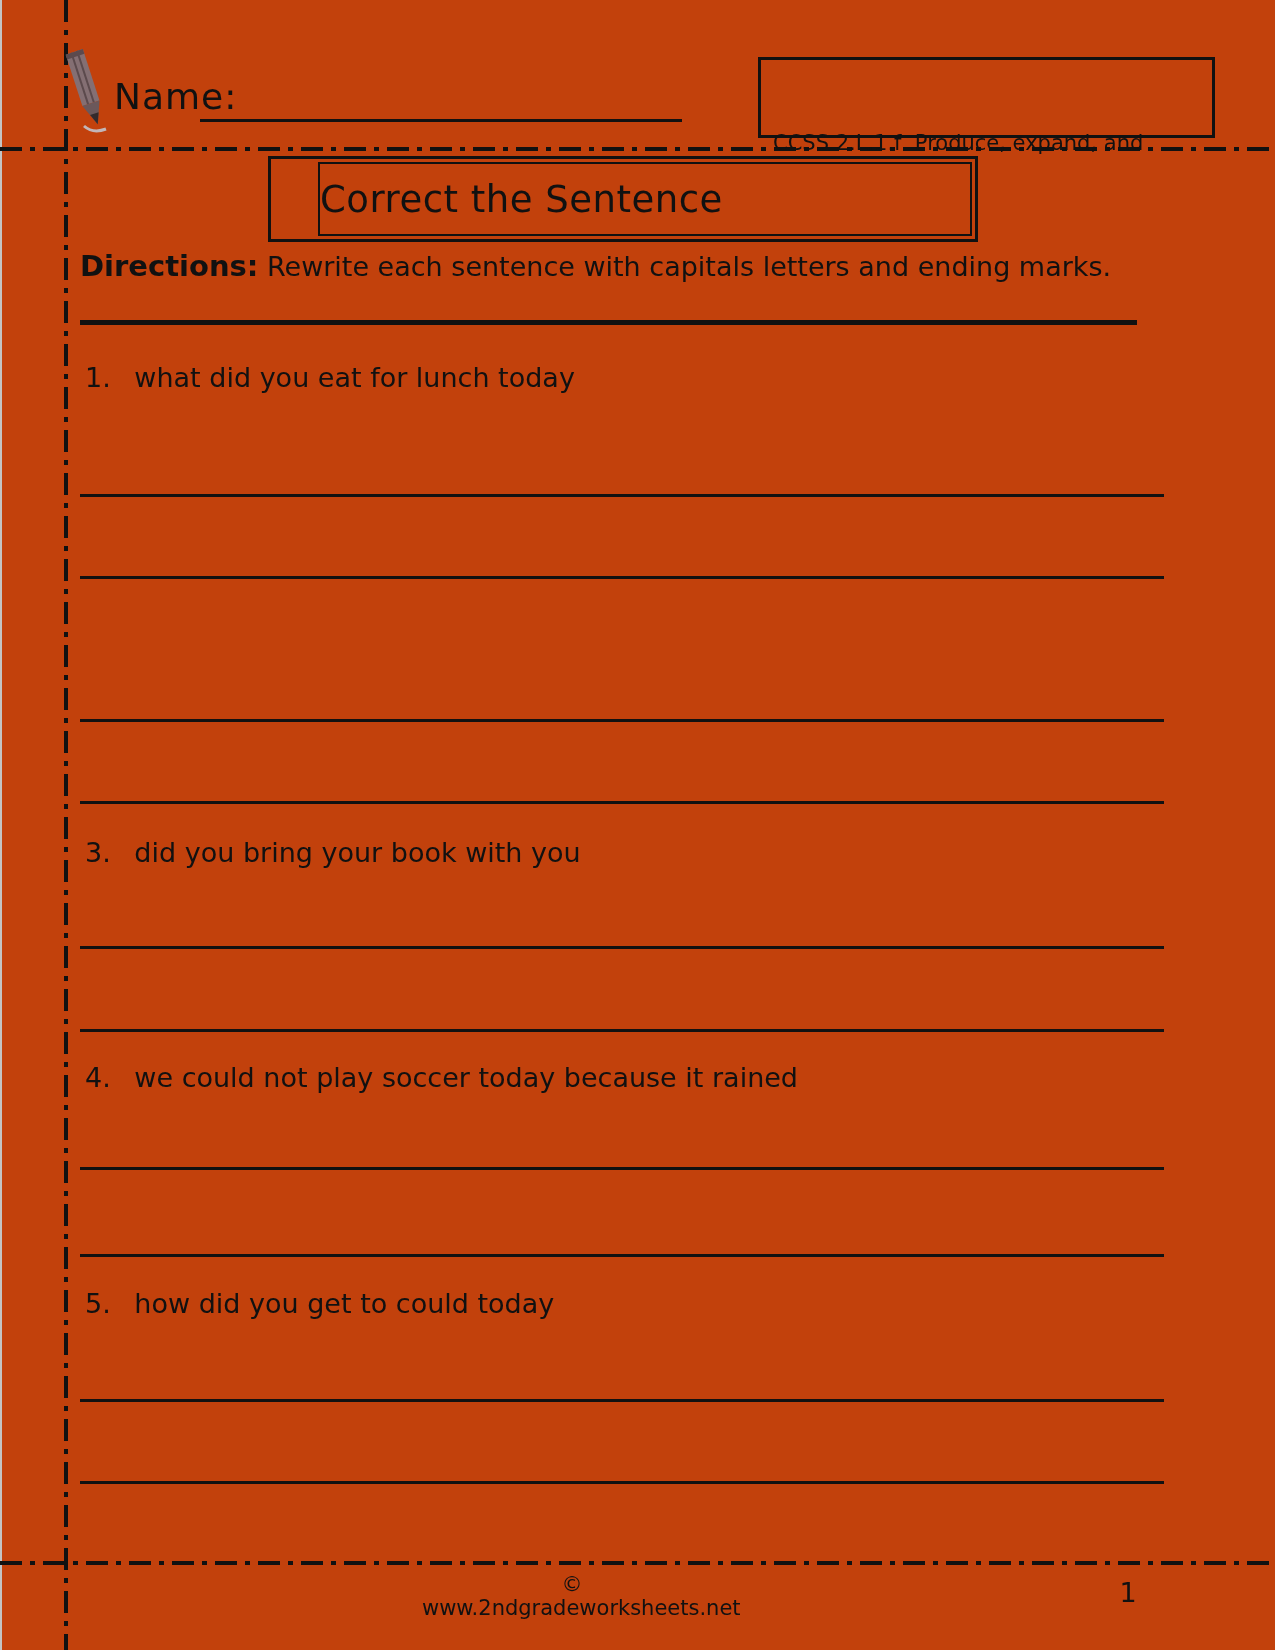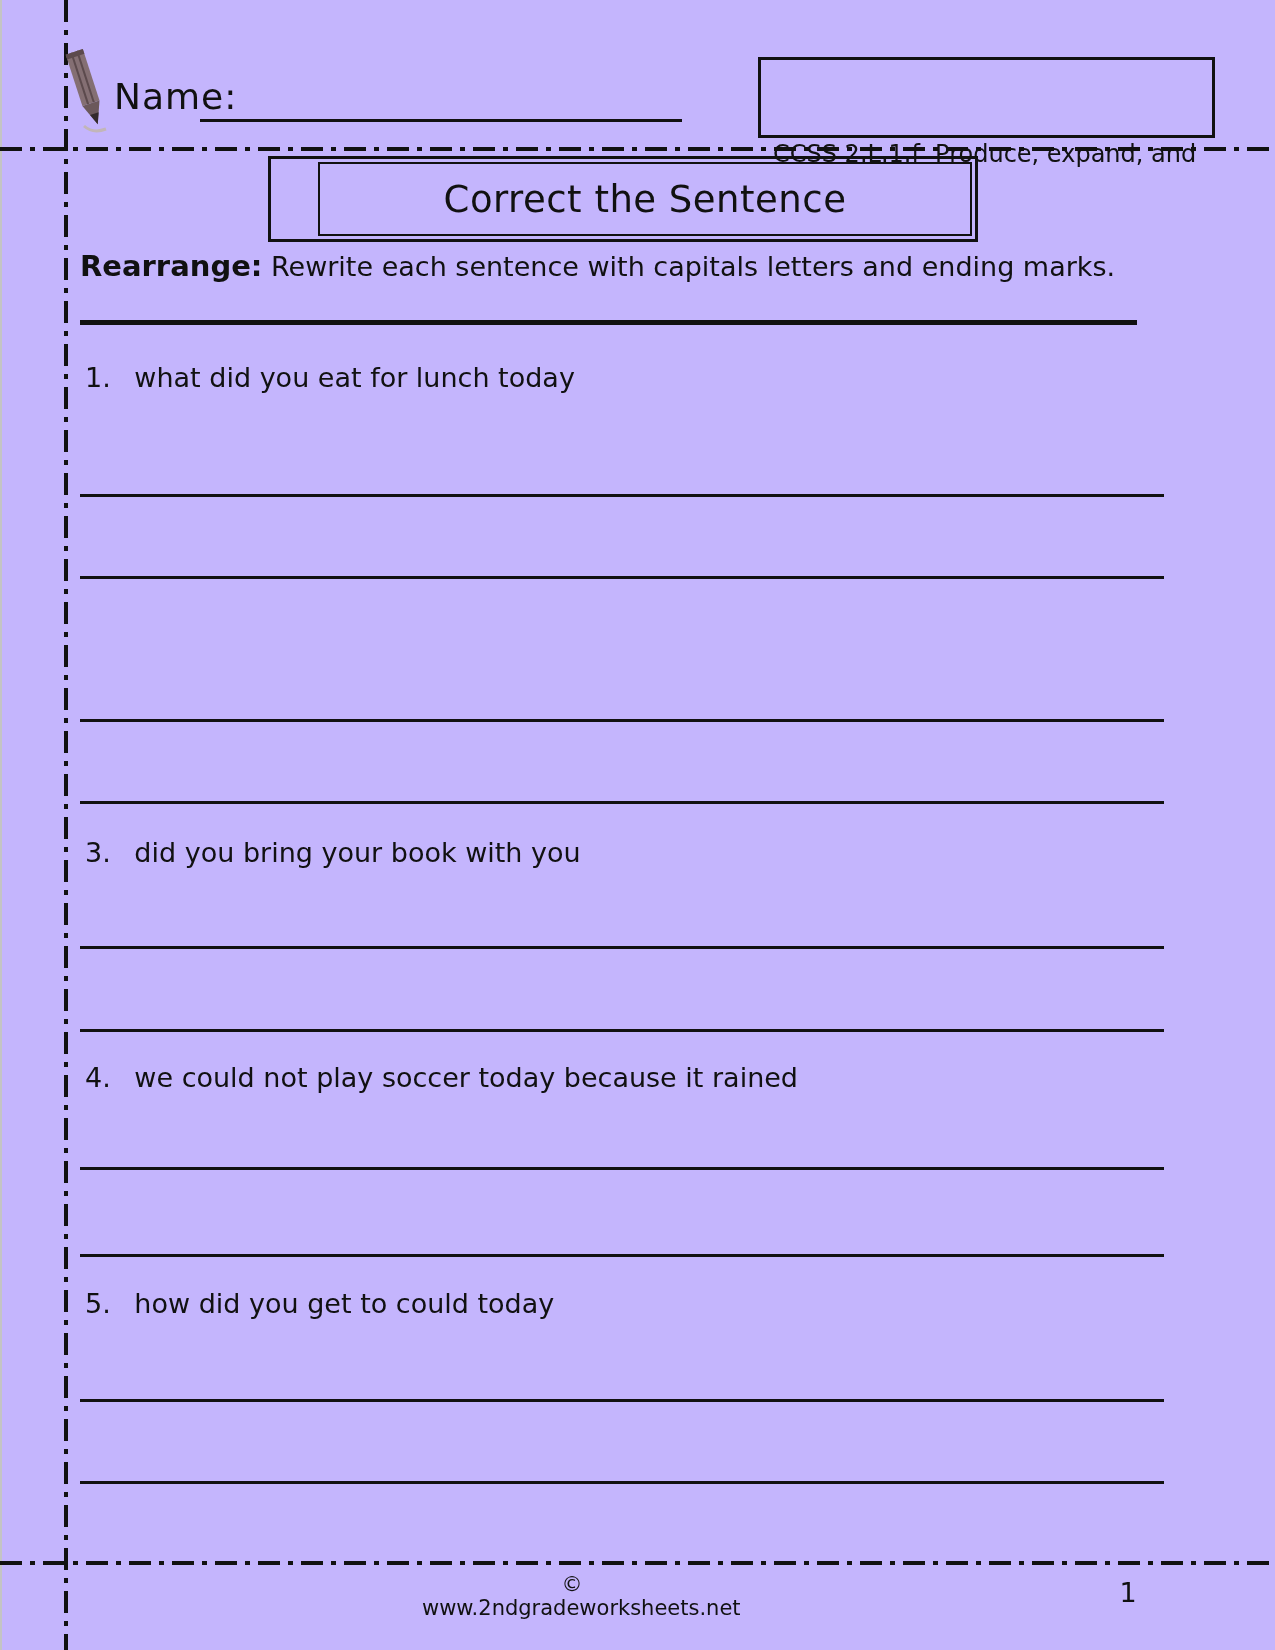--- a/index.html
+++ b/index.html
@@ -6,21 +6,21 @@
     margin: 0;
     padding: 0;
     background: #ffffff;
     font-family: "DejaVu Sans", sans-serif;
     color: #111111;
   }
   .page {
     position: relative;
     width: 1275px;
     height: 1650px;
-    background: #c4b5fd;
+    background: #c2410c;
     overflow: hidden;
   }
   .scan-edge {
     position: absolute;
     left: 0; top: 0;
     width: 2px; height: 100%;
     background: #c4c4c4;
   }
   
   .dashdot-h {
@@ -58,38 +58,38 @@
     left: 60px; top: 48px;
     width: 52px; height: 88px;
   }
   .ccss-box {
     position: absolute;
     left: 758px; top: 57px;
     width: 457px; height: 81px;
     border: 3px solid #111;
     box-sizing: border-box;
     padding: 7px 14px 0 12px;
-    font-size: 24px;
+    font-size: 21px;
     line-height: 1.45;
     white-space: pre-wrap;
   }
   .title-box-outer {
     position: absolute;
     left: 268px; top: 156px;
     width: 710px; height: 86px;
     border: 3px solid #111;
     box-sizing: border-box;
   }
   .title-box-inner {
     position: absolute;
     left: 3px; top: 3px; right: 3px; bottom: 3px;
     border: 2px solid #111;
     display: flex;
     align-items: center;
-    justify-content: center;
+    justify-content: flex-start;
     margin-left: 44px;
   }
   .title-text {
     font-size: 37px;
     letter-spacing: 0.5px;
   }
   .directions-row {
     position: absolute;
     left: 80px; top: 249px;
     width: 1100px;
@@ -164,21 +164,21 @@
   <div class="ccss-box">
     <div>CCSS 2.L.1.f  Produce, expand, and</div>
   </div>
 
   <div class="title-box-outer">
     <div class="title-box-inner">
       <span class="title-text">Correct the Sentence</span>
     </div>
   </div>
 
-  <div class="directions-row"><span class="directions-label">Rearrange:</span><span> Rewrite each sentence with capitals letters and ending marks.</span></div>
+  <div class="directions-row"><span class="directions-label">Directions:</span><span> Rewrite each sentence with capitals letters and ending marks.</span></div>
 
   <div class="thick-rule"></div>
 
   <div class="item" style="top:362px;">
     <span class="num">1.</span>
     <span class="sentence">what did you eat for lunch today</span>
   </div>
   <div class="writing-line" style="top:494px;"></div>
   <div class="writing-line" style="top:576px;"></div>
 

